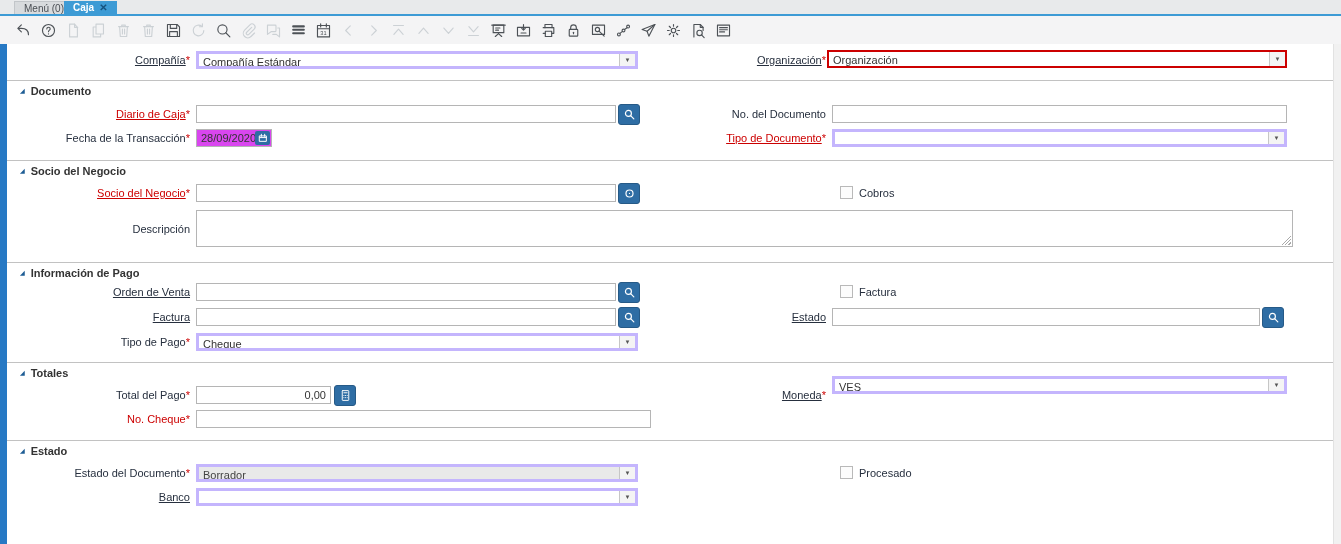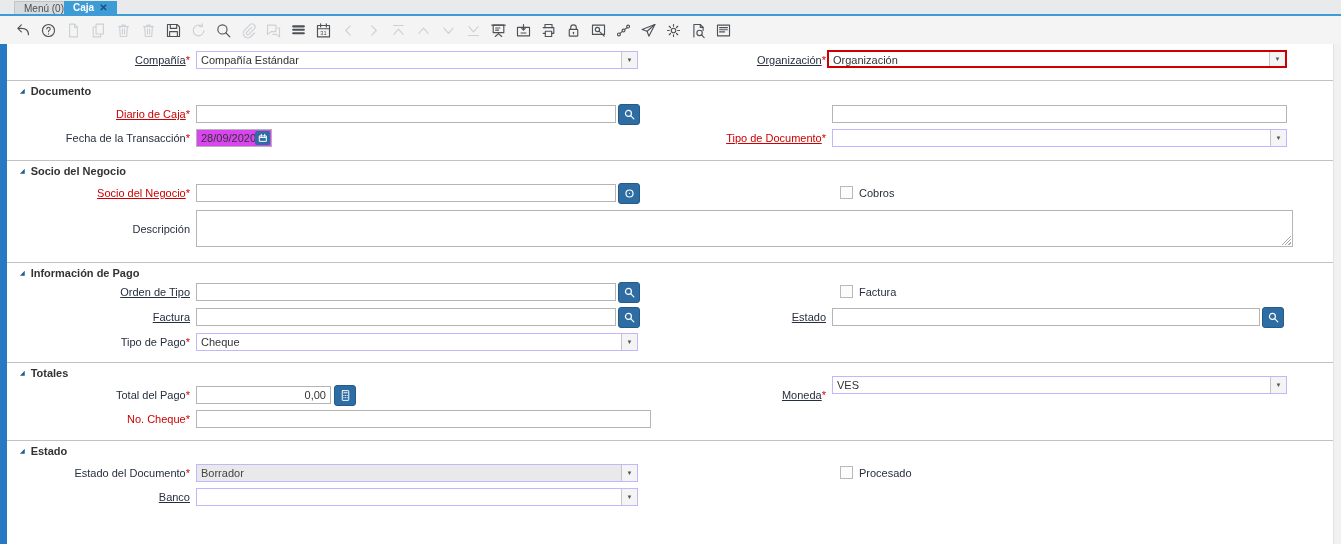--- a/index.html
+++ b/index.html
@@ -31,21 +31,21 @@
   .lbl .u { text-decoration:underline; }
   .lbl.red { color:#cc0000; }
   .req { color:#cc0000; }
 
   .input { position:absolute; height:18px; border:1px solid #b5b5b5; background:#fff; font-size:11px; line-height:16px; padding:0 4px; color:#333; white-space:nowrap; overflow:hidden; }
   .input.num { text-align:right; }
   .tarea { position:absolute; border:1px solid #b5b5b5; background:#fff; font-size:11px; color:#333; }
   .tarea::after { content:""; position:absolute; right:1px; bottom:1px; width:9px; height:9px;
     background:linear-gradient(135deg, transparent 45%, #a9a9a9 45%, #a9a9a9 52%, transparent 52%, transparent 64%, #a9a9a9 64%, #a9a9a9 71%, transparent 71%, transparent 83%, #a9a9a9 83%, #a9a9a9 90%, transparent 90%); }
 
-  .combo { position:absolute; height:18px; border:1px solid #c4b5fd; background:#fff; display:flex; }
+  .combo { position:absolute; height:18px; border:3px solid #c4b5fd; background:#fff; display:flex; }
   .combo .ctext { flex:1; font-size:11px; line-height:16px; padding:0 4px; color:#333; overflow:hidden; white-space:nowrap; }
   .combo .cbtn { width:16px; border-left:1px solid #c6c6c6; background:#f4f4f4; display:flex; align-items:center; justify-content:center; }
   .combo .cbtn span { font-size:6px; color:#555; }
   .combo.alert { border:2px solid #cc0000; }
   .combo.readonly .ctext { background:#e9e9e9; color:#444; }
 
   .fbtn { position:absolute; width:22px; height:21px; background:#2e6da4; border:1px solid #265a87; border-radius:3px; display:flex; align-items:center; justify-content:center; }
   .fbtn svg { width:13px; height:13px; stroke:#fff; fill:none; stroke-width:2.2; stroke-linecap:round; stroke-linejoin:round; }
 
   .dinput { position:absolute; height:18px; border:1px solid #b5b5b5; background:#d946ef; font-size:11px; line-height:16px; padding:0 18px 0 4px; color:#333; }
@@ -283,20 +283,21 @@
 
   <div class="lbl red" style="left:20px;width:170px;top:105px"><span class="u">Diario de Caja</span><span class="req">*</span></div>
   <div class="input" style="left:196px;top:105px;width:420px"></div>
   <div class="fbtn" style="left:618px;top:104px">
       <svg viewBox="0 0 24 24">
         <circle cx="10" cy="10" r="5.5"></circle>
         <path d="M14.5 14.5L20 20"></path>
       </svg>
     </div>
 
+  <div class="lbl" style="left:640px;width:186px;top:105px"><span>No. del Documento</span></div>
   <div class="input" style="left:832px;top:105px;width:455px"></div>
 
   <div class="lbl" style="left:20px;width:170px;top:129px"><span>Fecha de la Transacción</span><span class="req">*</span></div>
   <div class="dinput" style="left:196px;top:129px;width:76px">
     <span>28/09/2020</span>
     <span class="dbtn">
         <svg viewBox="0 0 24 24">
           <path d="M4 7h16v13H4z M4 11h16 M8 3v5 M16 3v5"></path>
         </svg>
       </span>
@@ -330,21 +331,21 @@
 
   <div class="lbl" style="left:20px;width:170px;top:220px"><span>Descripción</span></div>
   <div class="tarea" style="left:196px;top:210px;width:1097px;height:37px"></div>
 
   <div class="sep" style="top:262px"></div>
   <div class="sechdr" style="top:266px">
       <span class="tri">◢</span>
       <span>Información de Pago</span>
     </div>
 
-  <div class="lbl" style="left:20px;width:170px;top:283px"><span class="u">Orden de Tipo</span></div>
+  <div class="lbl" style="left:20px;width:170px;top:283px"><span class="u">Orden de Venta</span></div>
   <div class="input" style="left:196px;top:283px;width:420px"></div>
   <div class="fbtn" style="left:618px;top:282px">
       <svg viewBox="0 0 24 24">
         <circle cx="10" cy="10" r="5.5"></circle>
         <path d="M14.5 14.5L20 20"></path>
       </svg>
     </div>
 
   <div class="chk" style="left:840px;top:285px"></div>
   <div class="chklbl" style="left:859px;top:285px">Factura</div>

